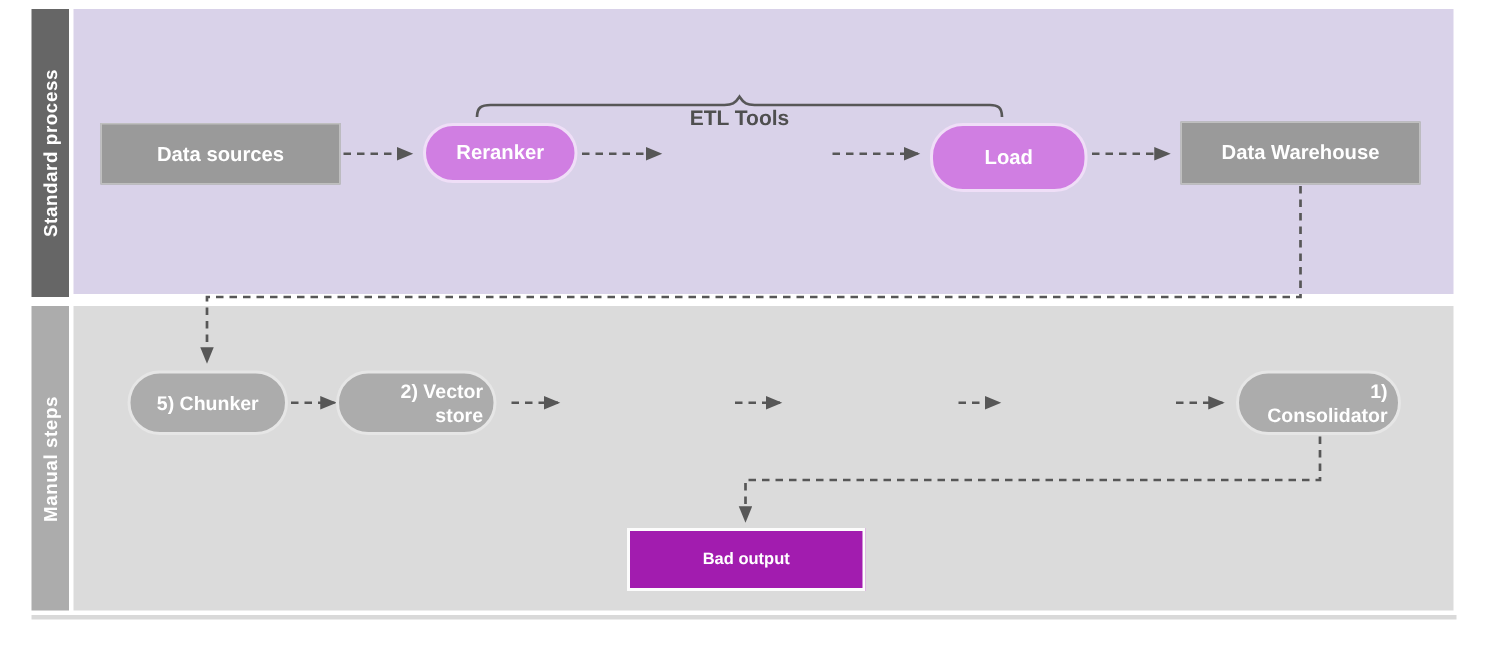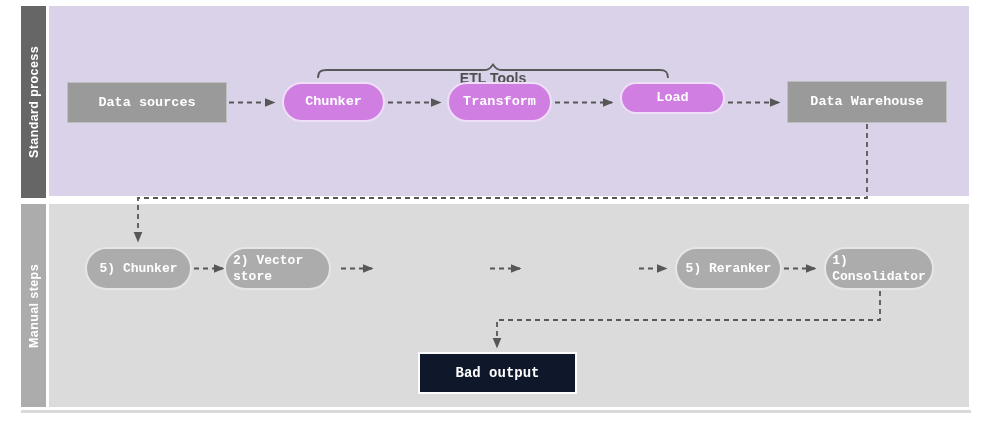--- a/index.html
+++ b/index.html
@@ -12,26 +12,26 @@
   .lane-manual   { left:49px; top:204px; width:920px; height:203px; background:#dbdbdb; }
   .strip { position:absolute; width:25px; display:flex; align-items:center; justify-content:center; }
   .strip-standard { left:21px; top:6px;  height:192px; background:#666666; }
   .strip-manual   { left:21px; top:204px; height:203px; background:#acacac; }
   .strip span {
     writing-mode:vertical-rl; transform:rotate(180deg);
     color:#ffffff; font-weight:700; font-size:12.5px; letter-spacing:.4px; white-space:nowrap;
   }
   .node {
     position:absolute; display:flex; align-items:center; justify-content:center;
-    text-align:left; color:#ffffff; font-weight:700; box-sizing:border-box; line-height:1.18;font-family:Liberation Mono, monospace;
+    text-align:right; color:#ffffff; font-weight:700; box-sizing:border-box; line-height:1.18;
   }
   .rect     { background:#9a9a9a; border:1.5px solid #bfbfbf; font-size:13.5px; }
   .etl-pill { background:#d07ee2; border:2px solid #efdef7; border-radius:22px; font-size:13.5px; }
   .m-pill   { background:#acacac; border:2px solid #e6e6e6; border-radius:23px; font-size:13px; padding:0 7px; }
-  .bad      { background:#0f172a; border:2px solid #fcfcfc; font-size:14px; }
+  .bad      { background:#a21caf; border:2px solid #fcfcfc; font-size:11px; }
   .bracket-label { position:absolute; left:443px; top:44px; width:100px; text-align:center;
                    font-weight:700; font-size:14px; color:#4f4f4f;margin-top:26px; }
   .overlay { position:absolute; left:0; top:0; pointer-events:none; }
   .conn   { fill:none; stroke:#575757; stroke-width:1.8; stroke-dasharray:5 4; }
   .brace  { fill:none; stroke:#575757; stroke-width:1.8; }
   .divider { position:absolute; left:21px; top:410px; width:950px; height:3px; background:#d9d9d9; }
 </style>
 </head>
 <body>
 
@@ -68,27 +68,25 @@
     <path class="conn" marker-end="url(#ah)" d="M490,268.5 H520"></path>
     <path class="conn" marker-end="url(#ah)" d="M639,268.5 H666"></path>
     <path class="conn" marker-end="url(#ah)" d="M784,268.5 H815"></path>
 
     <path class="conn" marker-end="url(#ah)" d="M880,291 V320 H497 V347"></path>
   </svg>
 
   <div class="bracket-label">ETL Tools</div>
 
   <div class="node rect" style="left:67px; top:82px; width:160px; height:41px;">Data sources</div>
-  <div class="node etl-pill" style="left:282px; top:82px; width:103px; height:40px;">Chunker</div>
-  <div class="node etl-pill" style="left:447px; top:82px; width:105px; height:40px;">Transform</div>
-  <div class="node etl-pill" style="left:620px; top:82px; width:105px; height:32px;">Load</div>
+  <div class="node etl-pill" style="left:282px; top:82px; width:103px; height:40px;">Reranker</div>
+  <div class="node etl-pill" style="left:620px; top:82px; width:105px; height:46px;">Load</div>
   <div class="node rect" style="left:787px; top:81px; width:160px; height:42px;">Data Warehouse</div>
 
   <div class="node m-pill" style="left:85px; top:247px; width:107px; height:43px;">5) Chunker</div>
   <div class="node m-pill" style="left:224px; top:247px; width:107px; height:43px;">2) Vector store</div>
-  <div class="node m-pill" style="left:675px; top:247px; width:107px; height:43px;">5) Reranker</div>
   <div class="node m-pill" style="left:824px; top:247px; width:110px; height:43px;">1) Consolidator</div>
 
   <div class="node bad" style="left:418px; top:352px; width:159px; height:42px;">Bad output</div>
 
   <div class="divider"></div>
 
 </div>
 
 </body></html>

